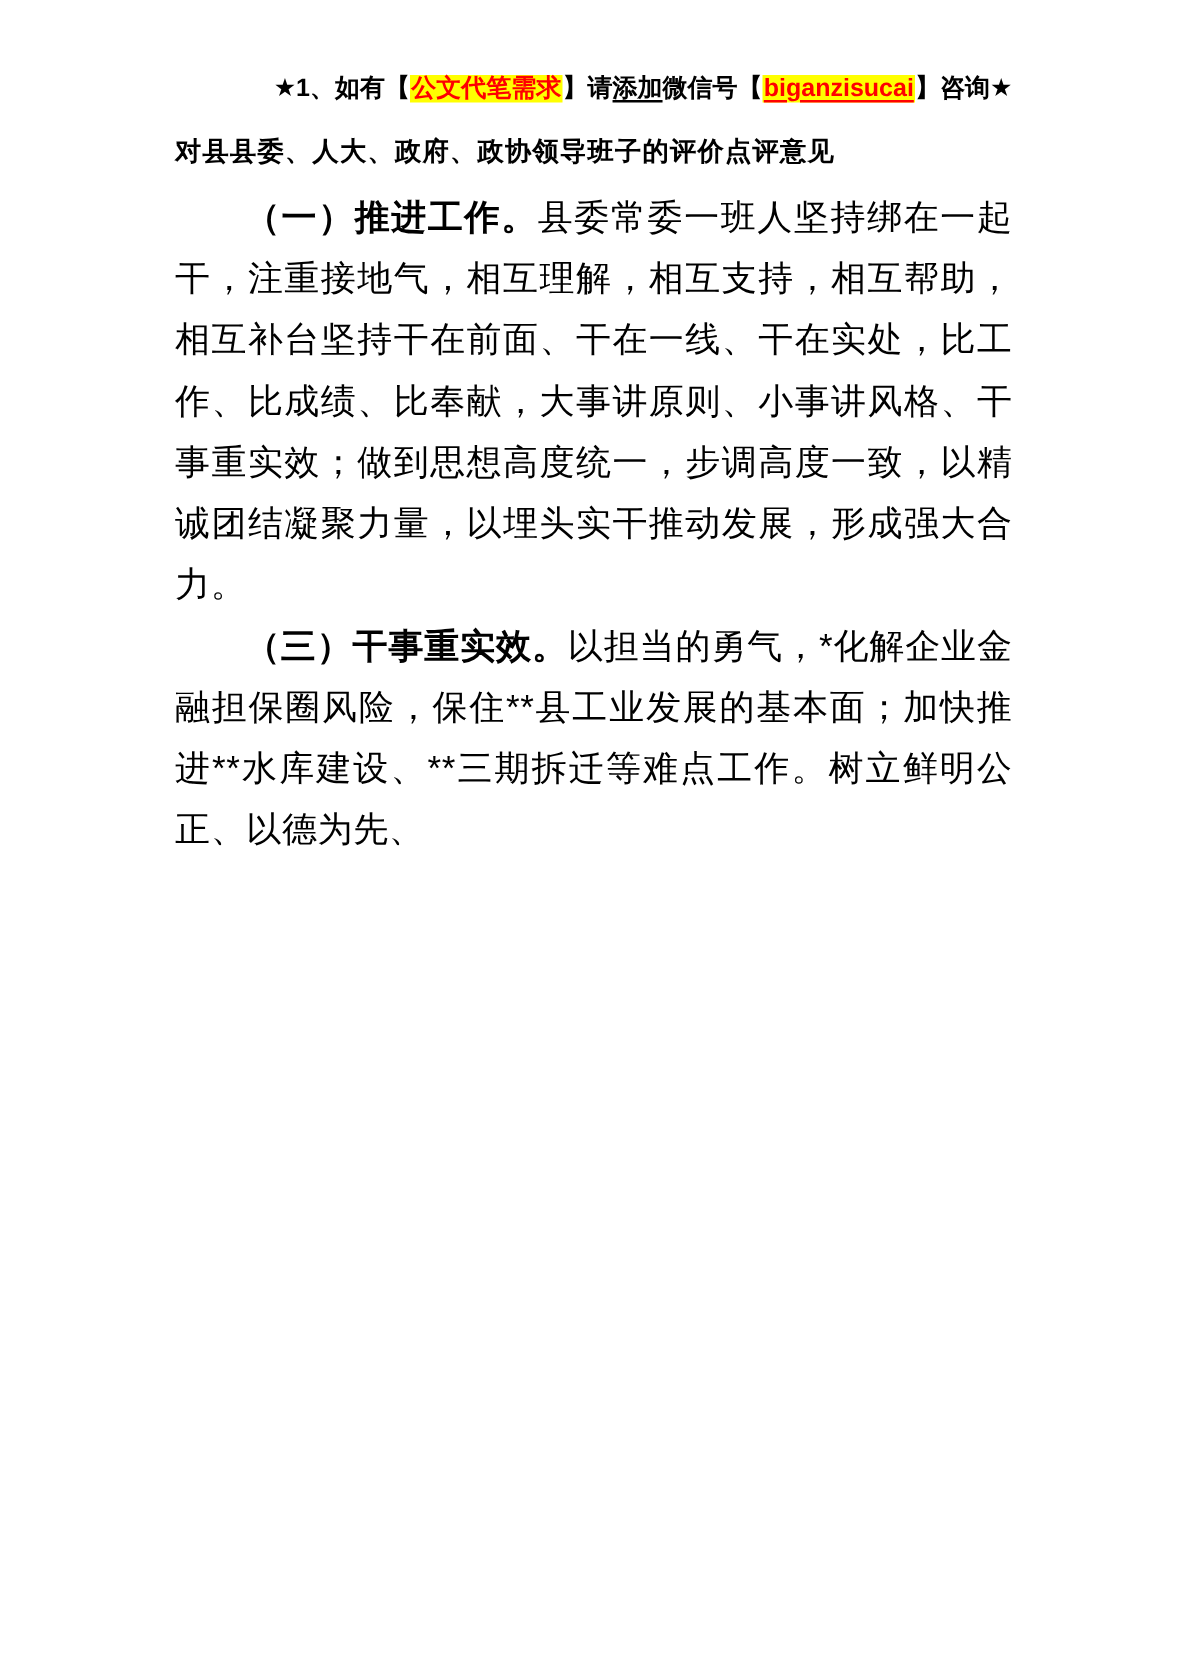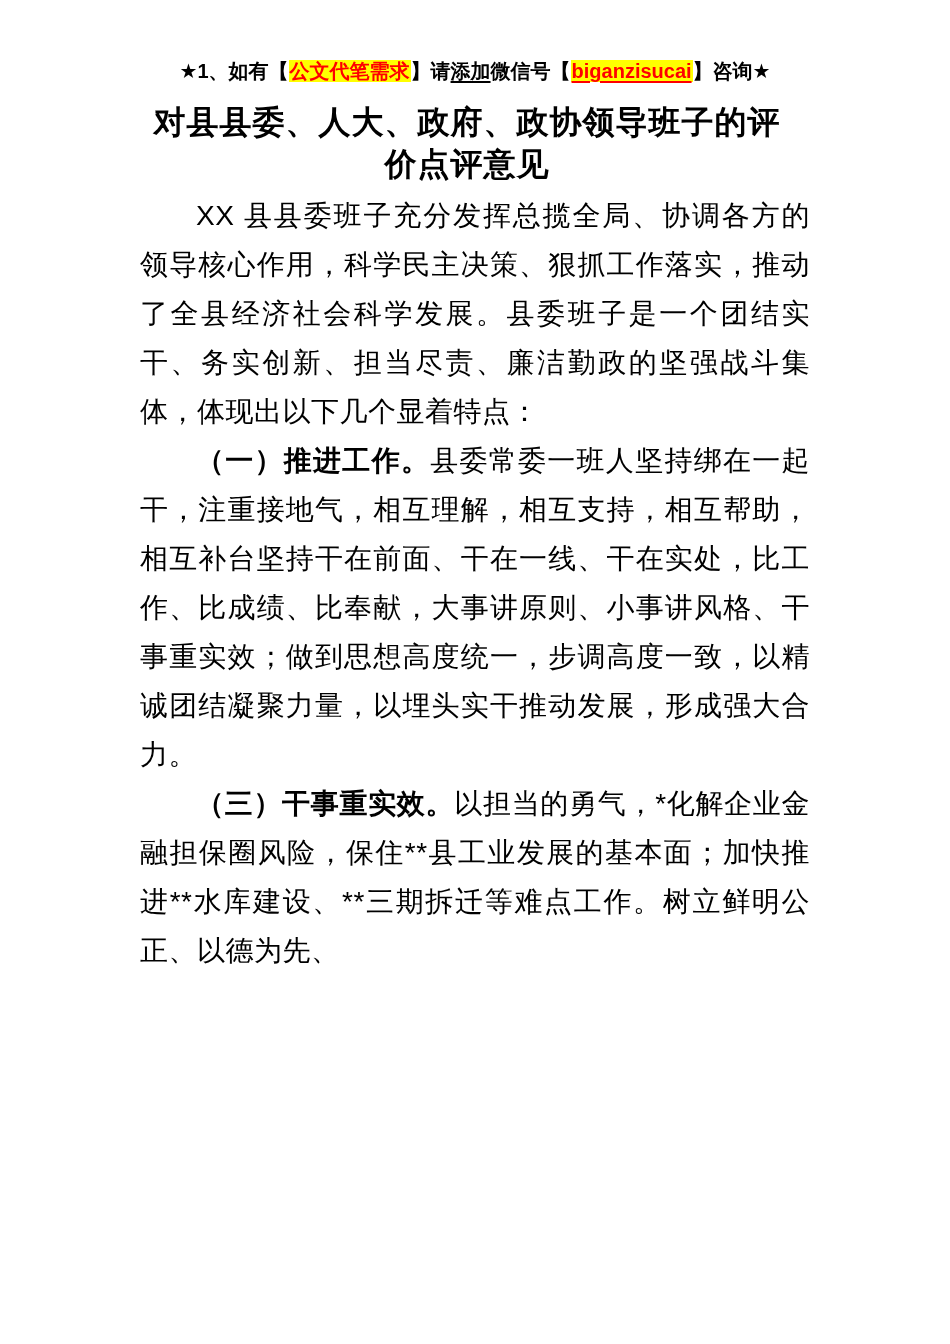--- a/index.html
+++ b/index.html
@@ -14,35 +14,34 @@
     font-family:"Liberation Sans","DejaVu Sans",sans-serif;
     overflow:hidden;
   }
   .promo{
     text-align:center;
     font-weight:bold;
     font-size:20px;
     line-height:31px;
     white-space:nowrap;
   }
-  .promo-line{display:block;}
+  .promo-line{display:block;text-align:right;}
   .run{white-space:pre-wrap;}
   .run-hl, .run-hl-u{
     color:var(--accent-red,#ff0000);
     background:var(--hl-yellow,#ffff00);
     padding:0 1px;
   }
   .run-u, .run-hl-u{
     text-decoration:underline;
     text-underline-offset:3px;
   }
   .doc-title{
     margin:14px 16px 6px 0;
-    text-align:center;
-    font-size:32px;
+    font-size:21px;
     font-weight:bold;
     letter-spacing:1px;
     line-height:42px;
   }
   .doc-body{
     font-size:28px;
     line-height:49px;
     text-align:justify;
     text-justify:inter-character;
     letter-spacing:0.5px;
@@ -58,18 +57,17 @@
 
 <div class="page" style="--accent-red: #ff0000; --hl-yellow: #ffff00;">
 
   <div class="promo promo-top">
     <span class="promo-line"><span class="run">★1、如有【</span><span class="run run-hl">公文代笔需求</span><span class="run">】请</span><span class="run run-u">添加</span><span class="run">微信号【</span><span class="run run-hl-u">biganzisucai</span><span class="run">】咨询★</span></span>
   </div>
 
   <h1 class="doc-title">对县县委、人大、政府、政协领导班子的评价点评意见</h1>
 
   <div class="doc-body">
-      <p class="para"><span class="run">XX 县县委班子充分发挥总揽全局、协调各方的领导核心作用，科学民主决策、狠抓工作落实，推动了全县经济社会科学发展。县委班子是一个团结实干、务实创新、担当尽责、廉洁勤政的坚强战斗集体，体现出以下几个显着特点：</span></p>
       <p class="para"><span class="run run-bold">（一）推进工作。</span><span class="run">县委常委一班人坚持绑在一起干，注重接地气，相互理解，相互支持，相互帮助，相互补台坚持干在前面、干在一线、干在实处，比工作、比成绩、比奉献，大事讲原则、小事讲风格、干事重实效；做到思想高度统一，步调高度一致，以精诚团结凝聚力量，以埋头实干推动发展，形成强大合力。</span></p>
       <p class="para"><span class="run run-bold">（三）干事重实效。</span><span class="run">以担当的勇气，*化解企业金融担保圈风险，保住**县工业发展的基本面；加快推进**水库建设、**三期拆迁等难点工作。树立鲜明公正、以德为先、</span></p>
     </div>
 
 </div>
 
 </body></html>

